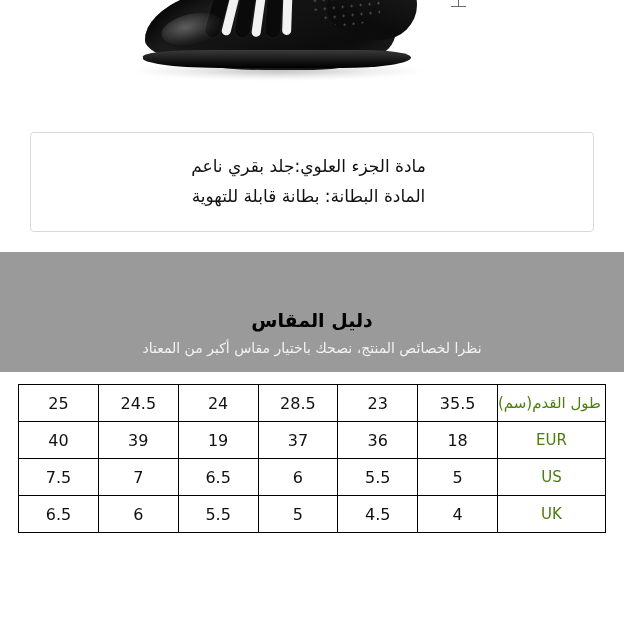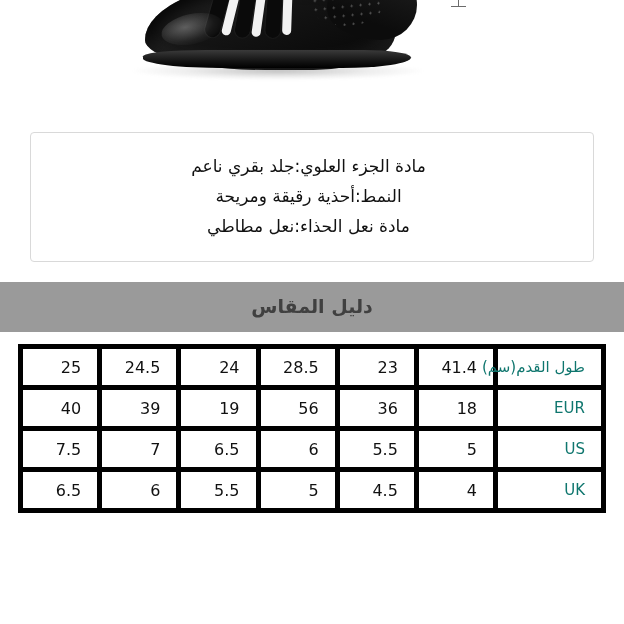--- a/index.html
+++ b/index.html
@@ -165,26 +165,27 @@
   
   .guide-band {
     margin-top: 20px;
     width: 624px;
     background: #9a9a9a;
     padding: 10px 0 12px 0;
     box-sizing: border-box;
   }
   .guide-title {
     text-align: center;
-    color: #404040;
+    color: #000000;
     font-size: 19px;
     font-weight: bold;
     letter-spacing: 1px;
     line-height: 28px;
     direction: rtl;
+    margin-top: 44px;
   }
   .guide-sub {
     text-align: center;
     color: #f2f2f2;
     font-size: 14px;
     line-height: 24px;
     margin-top: 2px;
     direction: rtl;
   }
 
@@ -193,32 +194,32 @@
     margin: 12px 18px 0 18px;
     width: 588px;
   }
   table.size-table {
     border-collapse: collapse;
     width: 100%;
     table-layout: fixed;
     direction: rtl;
   }
   table.size-table td {
-    border: 5px solid #000000;
+    border: 1px solid #000000;
     height: 36px;
-    text-align: right;
+    text-align: center;
     vertical-align: middle;
     font-size: 16px;
     color: #111;
-    padding: 0 16px;
+    padding: 0 4px;
     white-space: nowrap;
   }
   table.size-table td.rowhead {
     font-size: 15px;
-    color: #0f766e;
+    color: #4d7c0f;
   }
   table.size-table col.head-col { width: 108px; }
 </style>
 </head>
 <body>
 
 <div class="photo-area">
   <div class="shoe-wrap">
     <div class="shoe-shadow"></div>
     <div class="shoe-body"></div>
@@ -237,54 +238,54 @@
   <div class="measure">
 
     <div class="v-line"></div>
     <div class="cap-bot"></div>
 
   </div>
 </div>
 
 <div class="desc-box">
   <div class="desc-line">مادة الجزء العلوي:جلد بقري ناعم</div>
-  <div class="desc-line">النمط:أحذية رقيقة ومريحة</div>
-  <div class="desc-line">مادة نعل الحذاء:نعل مطاطي</div>
+  <div class="desc-line">المادة البطانة:  بطانة قابلة للتهوية</div>
 </div>
 
 <div class="guide-band">
   <div class="guide-title">دليل المقاس</div>
+  <div class="guide-sub">نظرا لخصائص المنتج، نصحك باختيار مقاس أكبر من المعتاد</div>
 </div>
 
 <div class="table-wrap">
   <table class="size-table">
     <colgroup>
       <col class="head-col">
       <col>
         <col>
         <col>
         <col>
         <col>
         <col>
     </colgroup>
     <tbody>
       <tr>
         <td class="rowhead">طول القدم(سم)</td>
-        <td>41.4</td>
+        <td>35.5</td>
         <td>23</td>
         <td>28.5</td>
         <td>24</td>
         <td>24.5</td>
         <td>25</td>
       </tr>
       <tr>
         <td class="rowhead">EUR</td>
         <td>18</td>
         <td>36</td>
-        <td>56</td>
+        <td>37</td>
         <td>19</td>
         <td>39</td>
         <td>40</td>
       </tr>
       <tr>
         <td class="rowhead">US</td>
         <td>5</td>
         <td>5.5</td>
         <td>6</td>
         <td>6.5</td>

